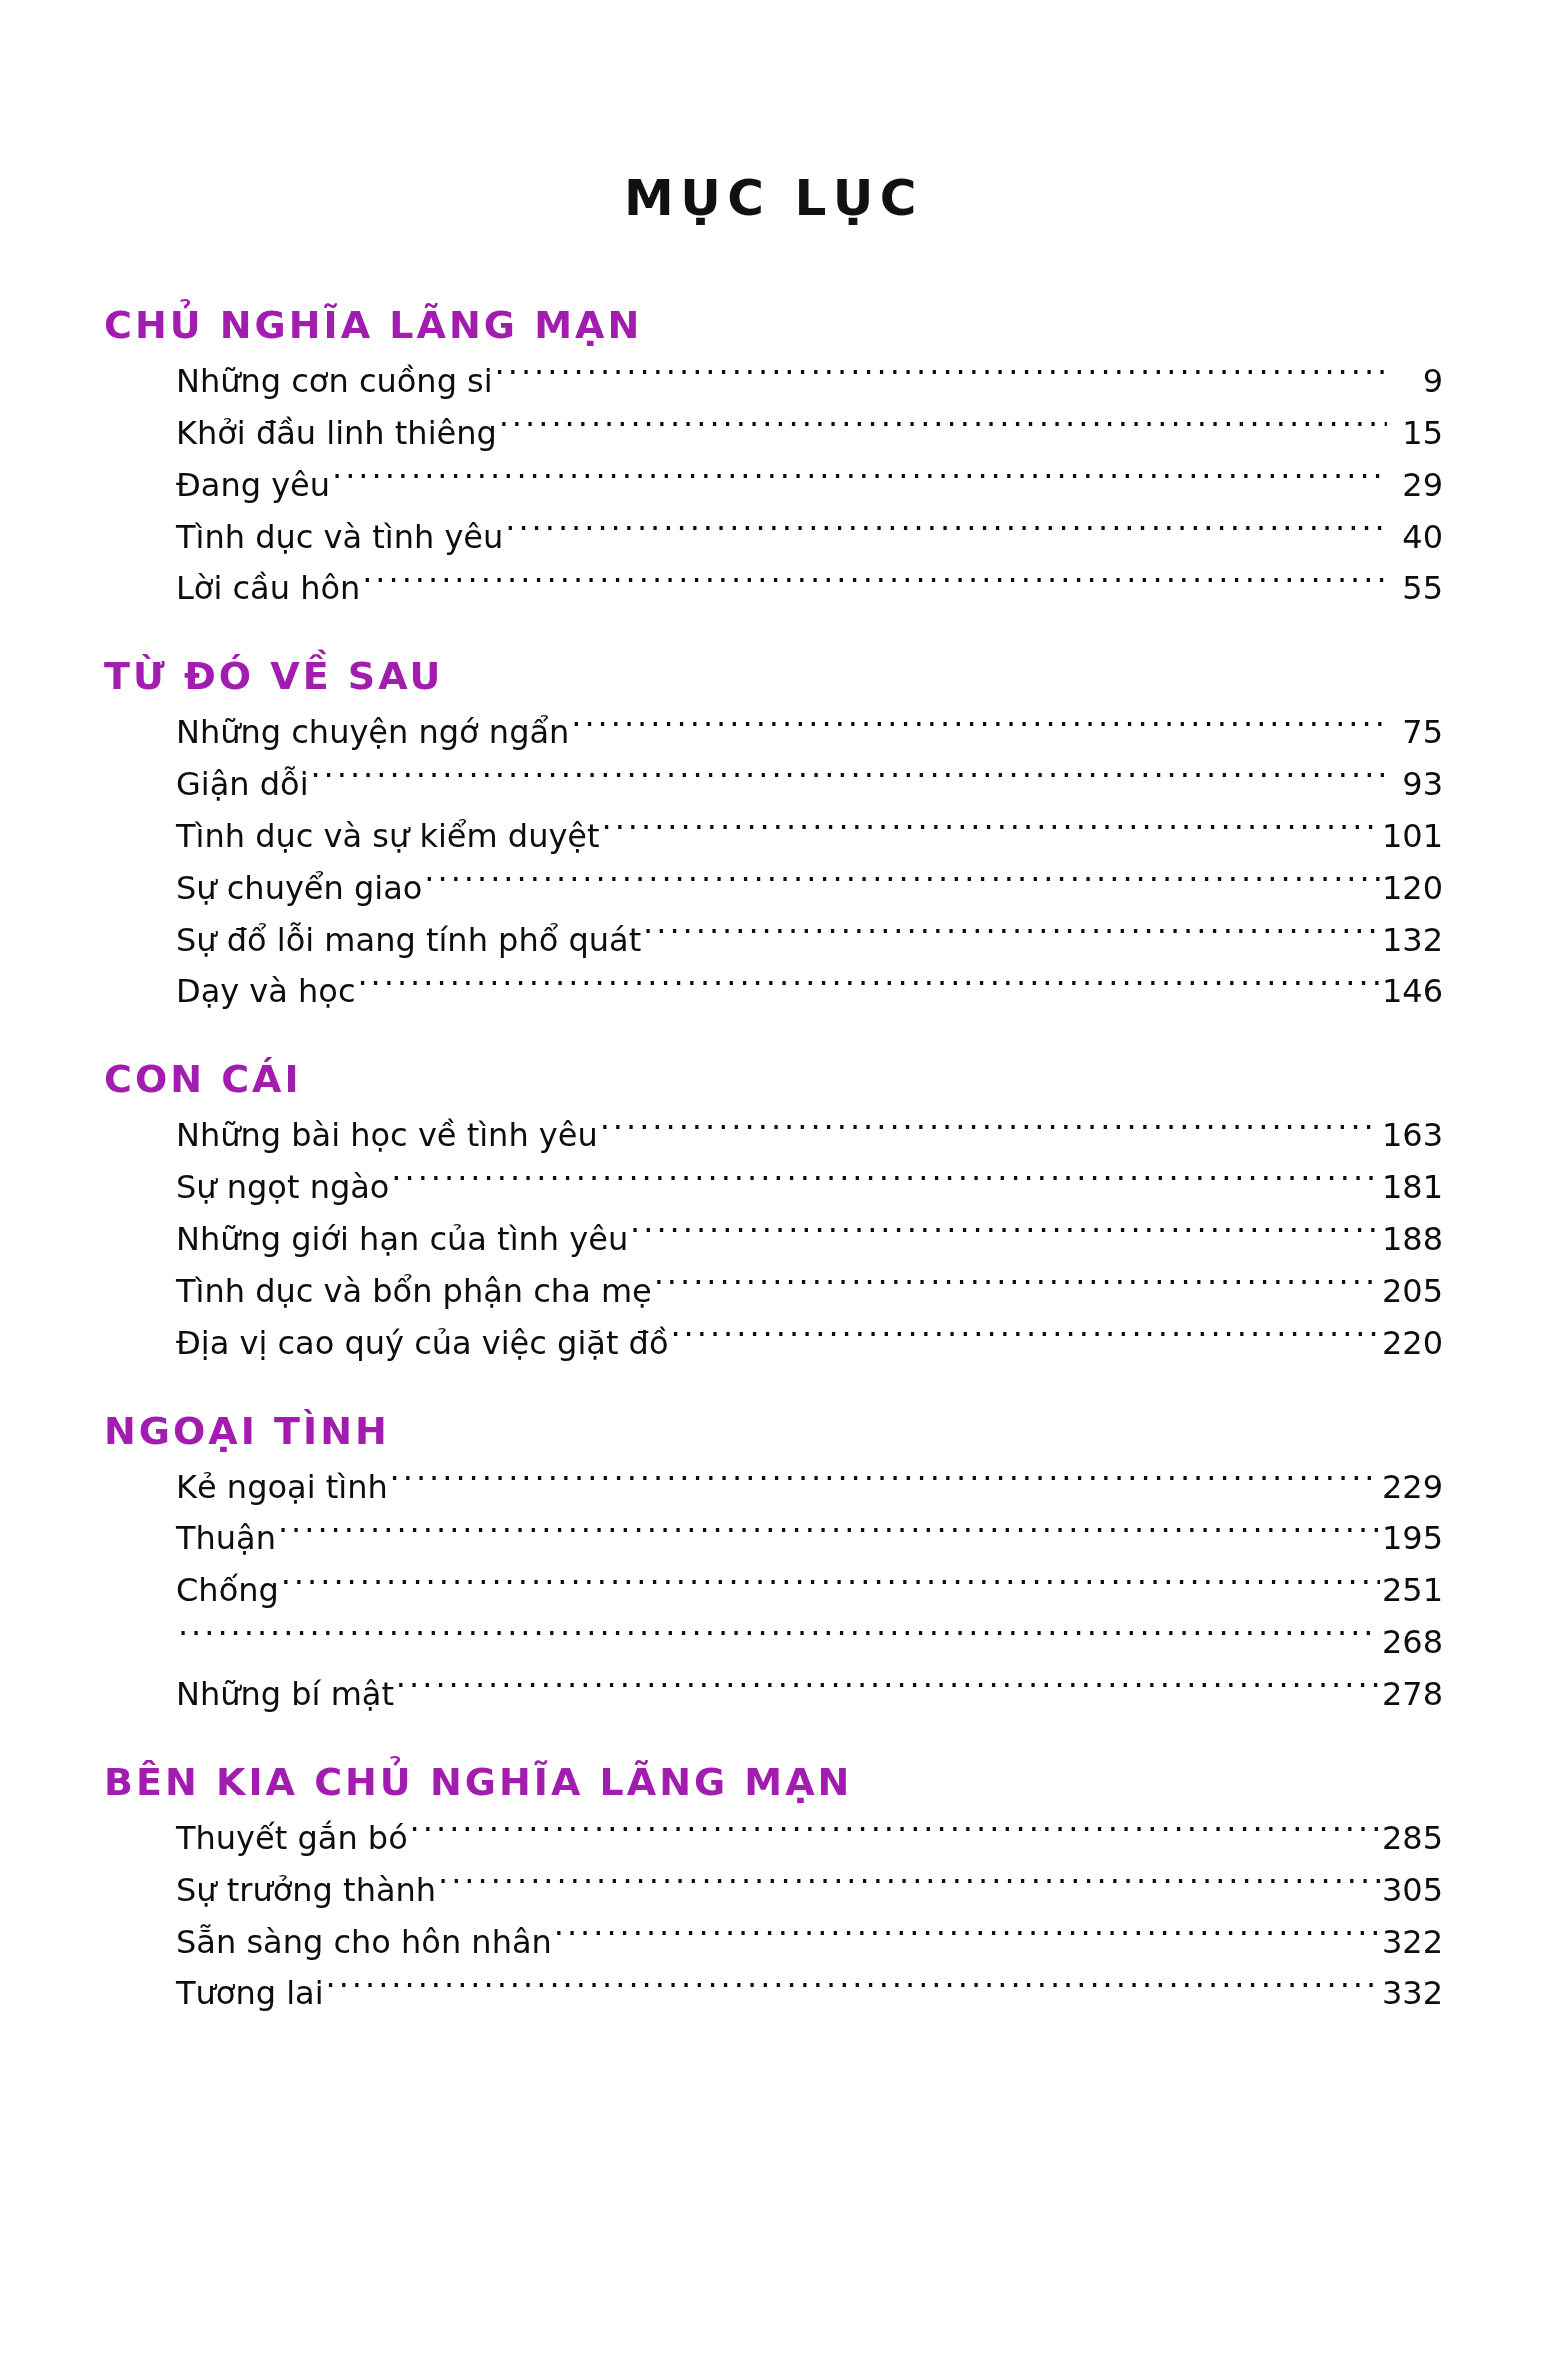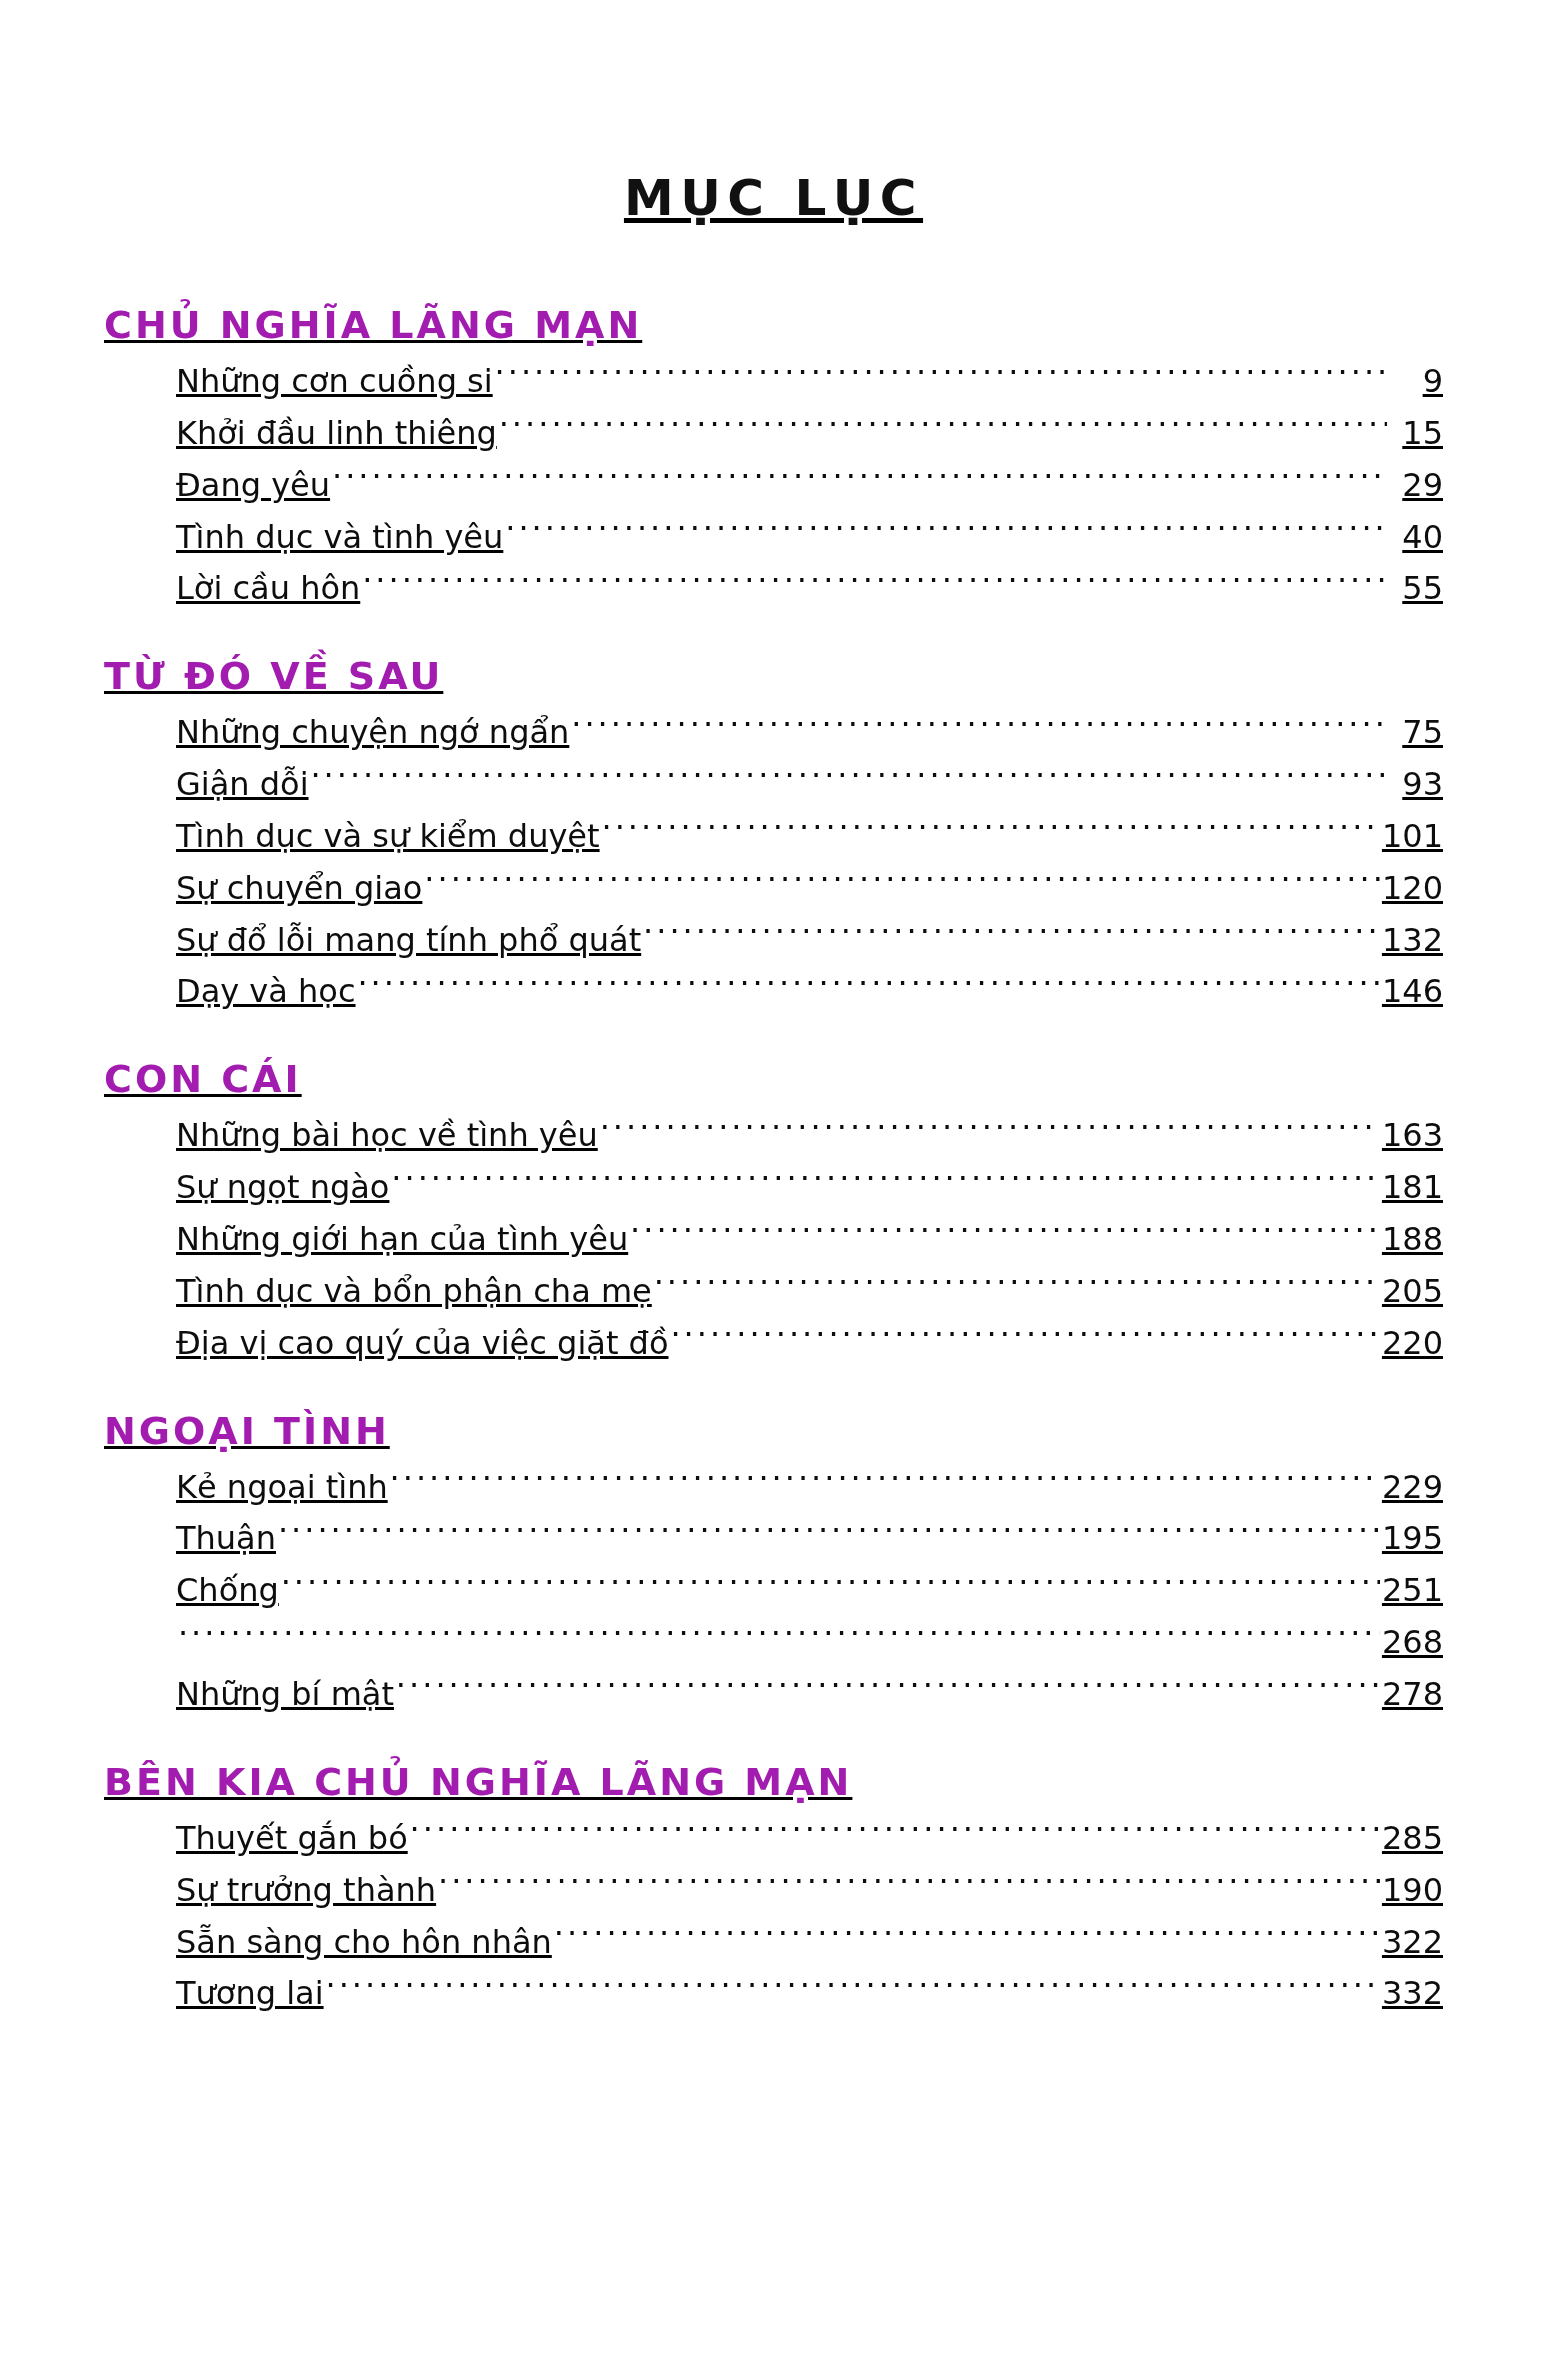--- a/index.html
+++ b/index.html
@@ -15,21 +15,20 @@
     overflow: hidden;
   }
 
   .page {
     position: relative;
     width: 1547px;
     height: 1986px;
     background: #ffffff;
     box-sizing: border-box;
     padding: 0 104px 0 104px;
-    text-decoration: underline;
   }
 
   
   .toc-title {
     text-align: center;
     font-size: 50px;
     font-weight: 700;
     letter-spacing: 6.5px;
     margin: 0;
     padding-top: 173px;
@@ -239,21 +238,21 @@
         <div class="section-heading">BÊN KIA CHỦ NGHĨA LÃNG MẠN</div>
         <ul class="entries">
           <li class="entry">
             <span class="entry-title">Thuyết gắn bó</span>
             <span class="entry-leader"></span>
             <span class="entry-page">285</span>
           </li>
           <li class="entry">
             <span class="entry-title">Sự trưởng thành</span>
             <span class="entry-leader"></span>
-            <span class="entry-page">190</span>
+            <span class="entry-page">305</span>
           </li>
           <li class="entry">
             <span class="entry-title">Sẵn sàng cho hôn nhân</span>
             <span class="entry-leader"></span>
             <span class="entry-page">322</span>
           </li>
           <li class="entry">
             <span class="entry-title">Tương lai</span>
             <span class="entry-leader"></span>
             <span class="entry-page">332</span>

